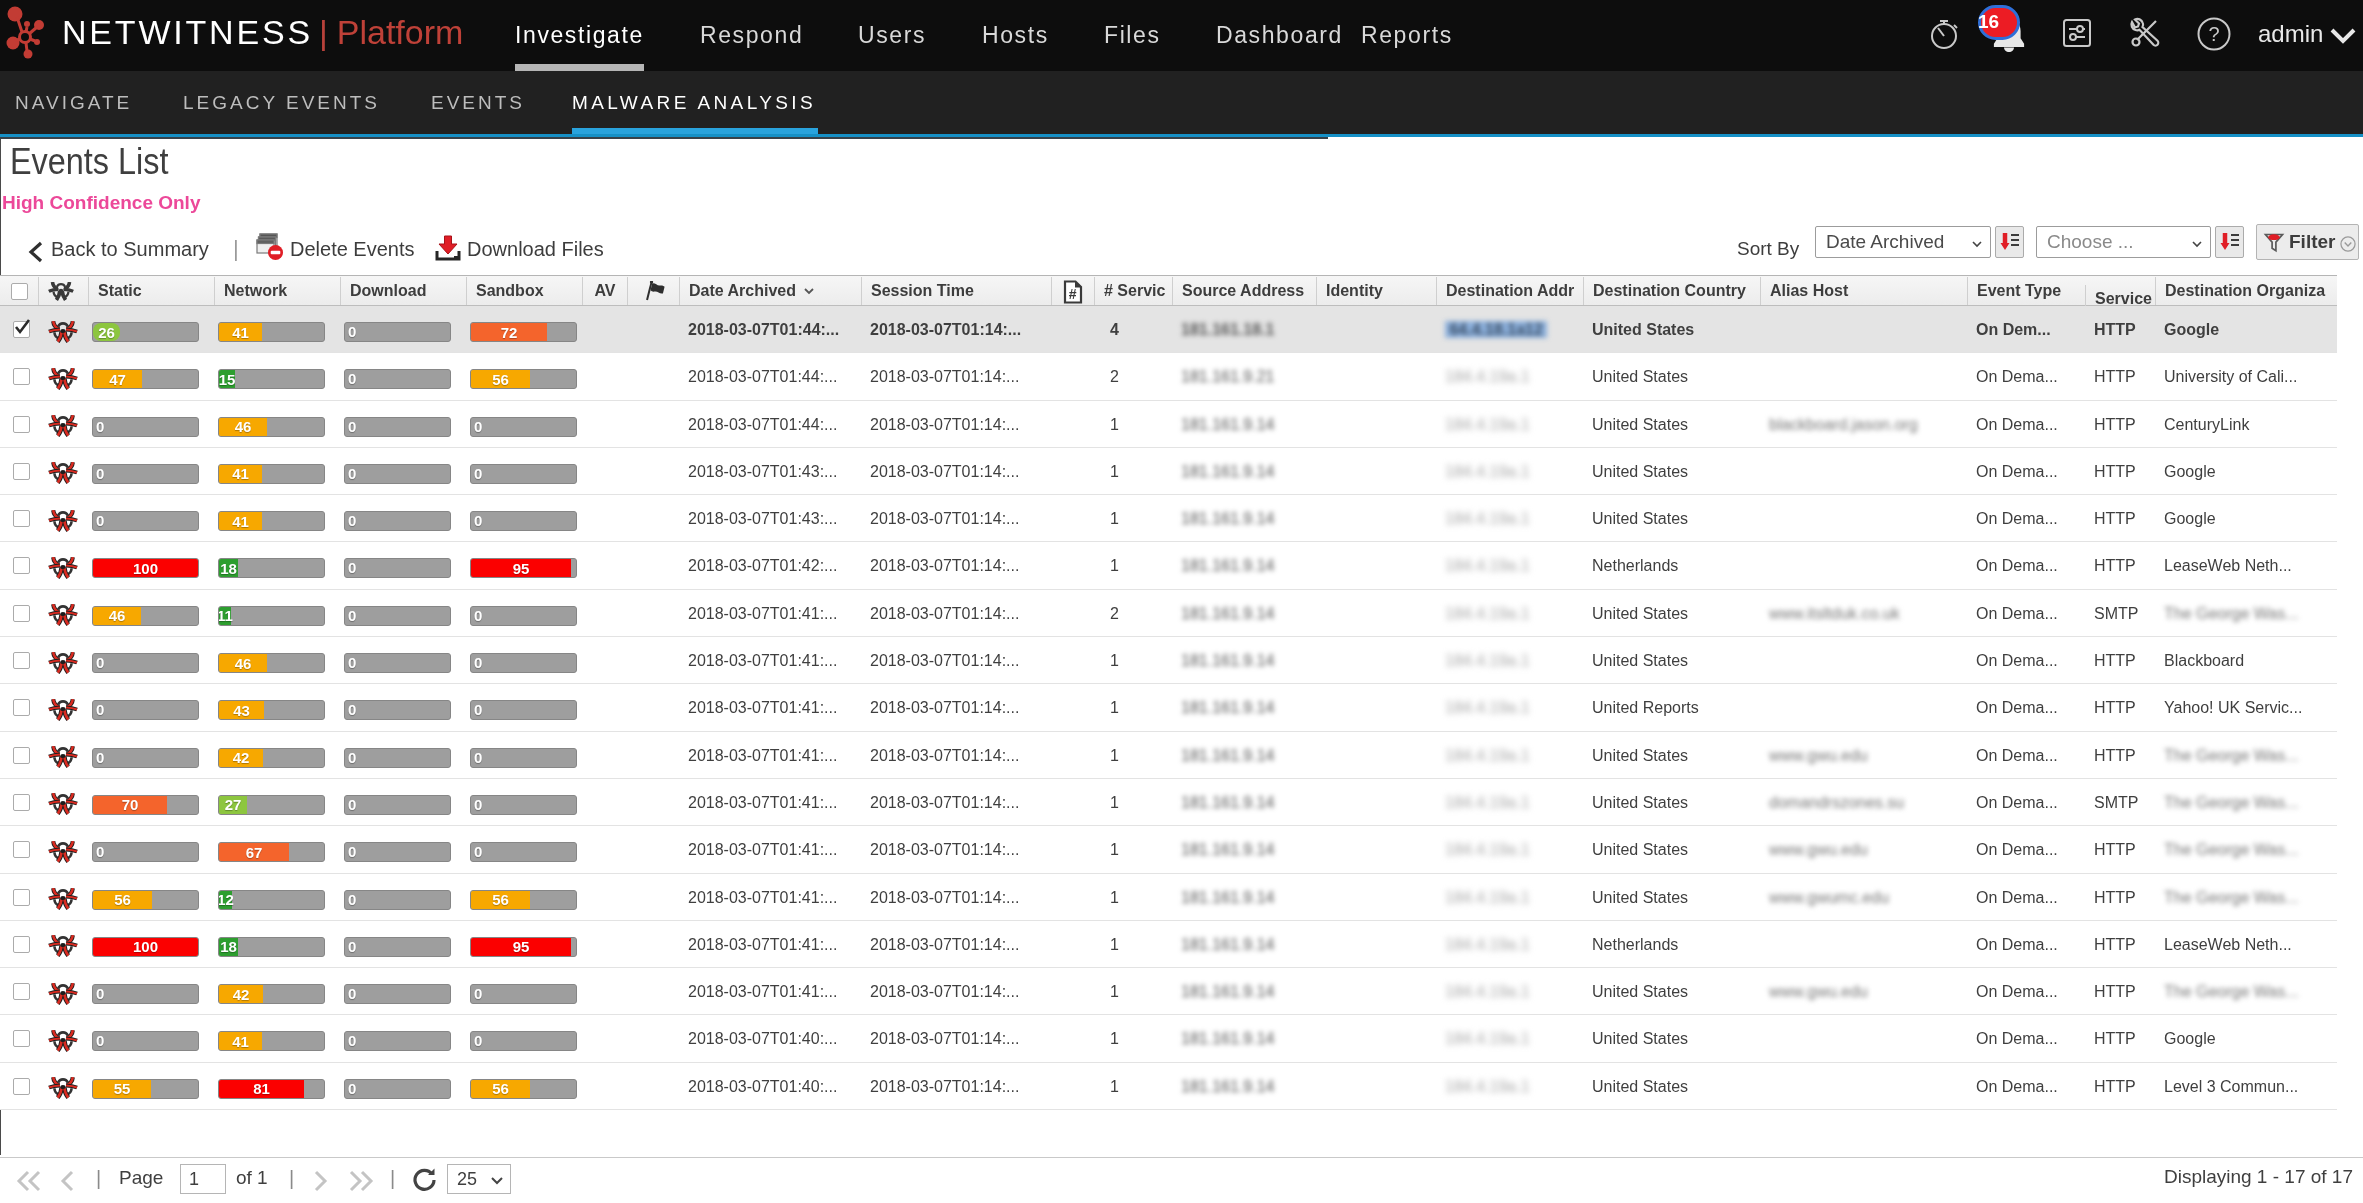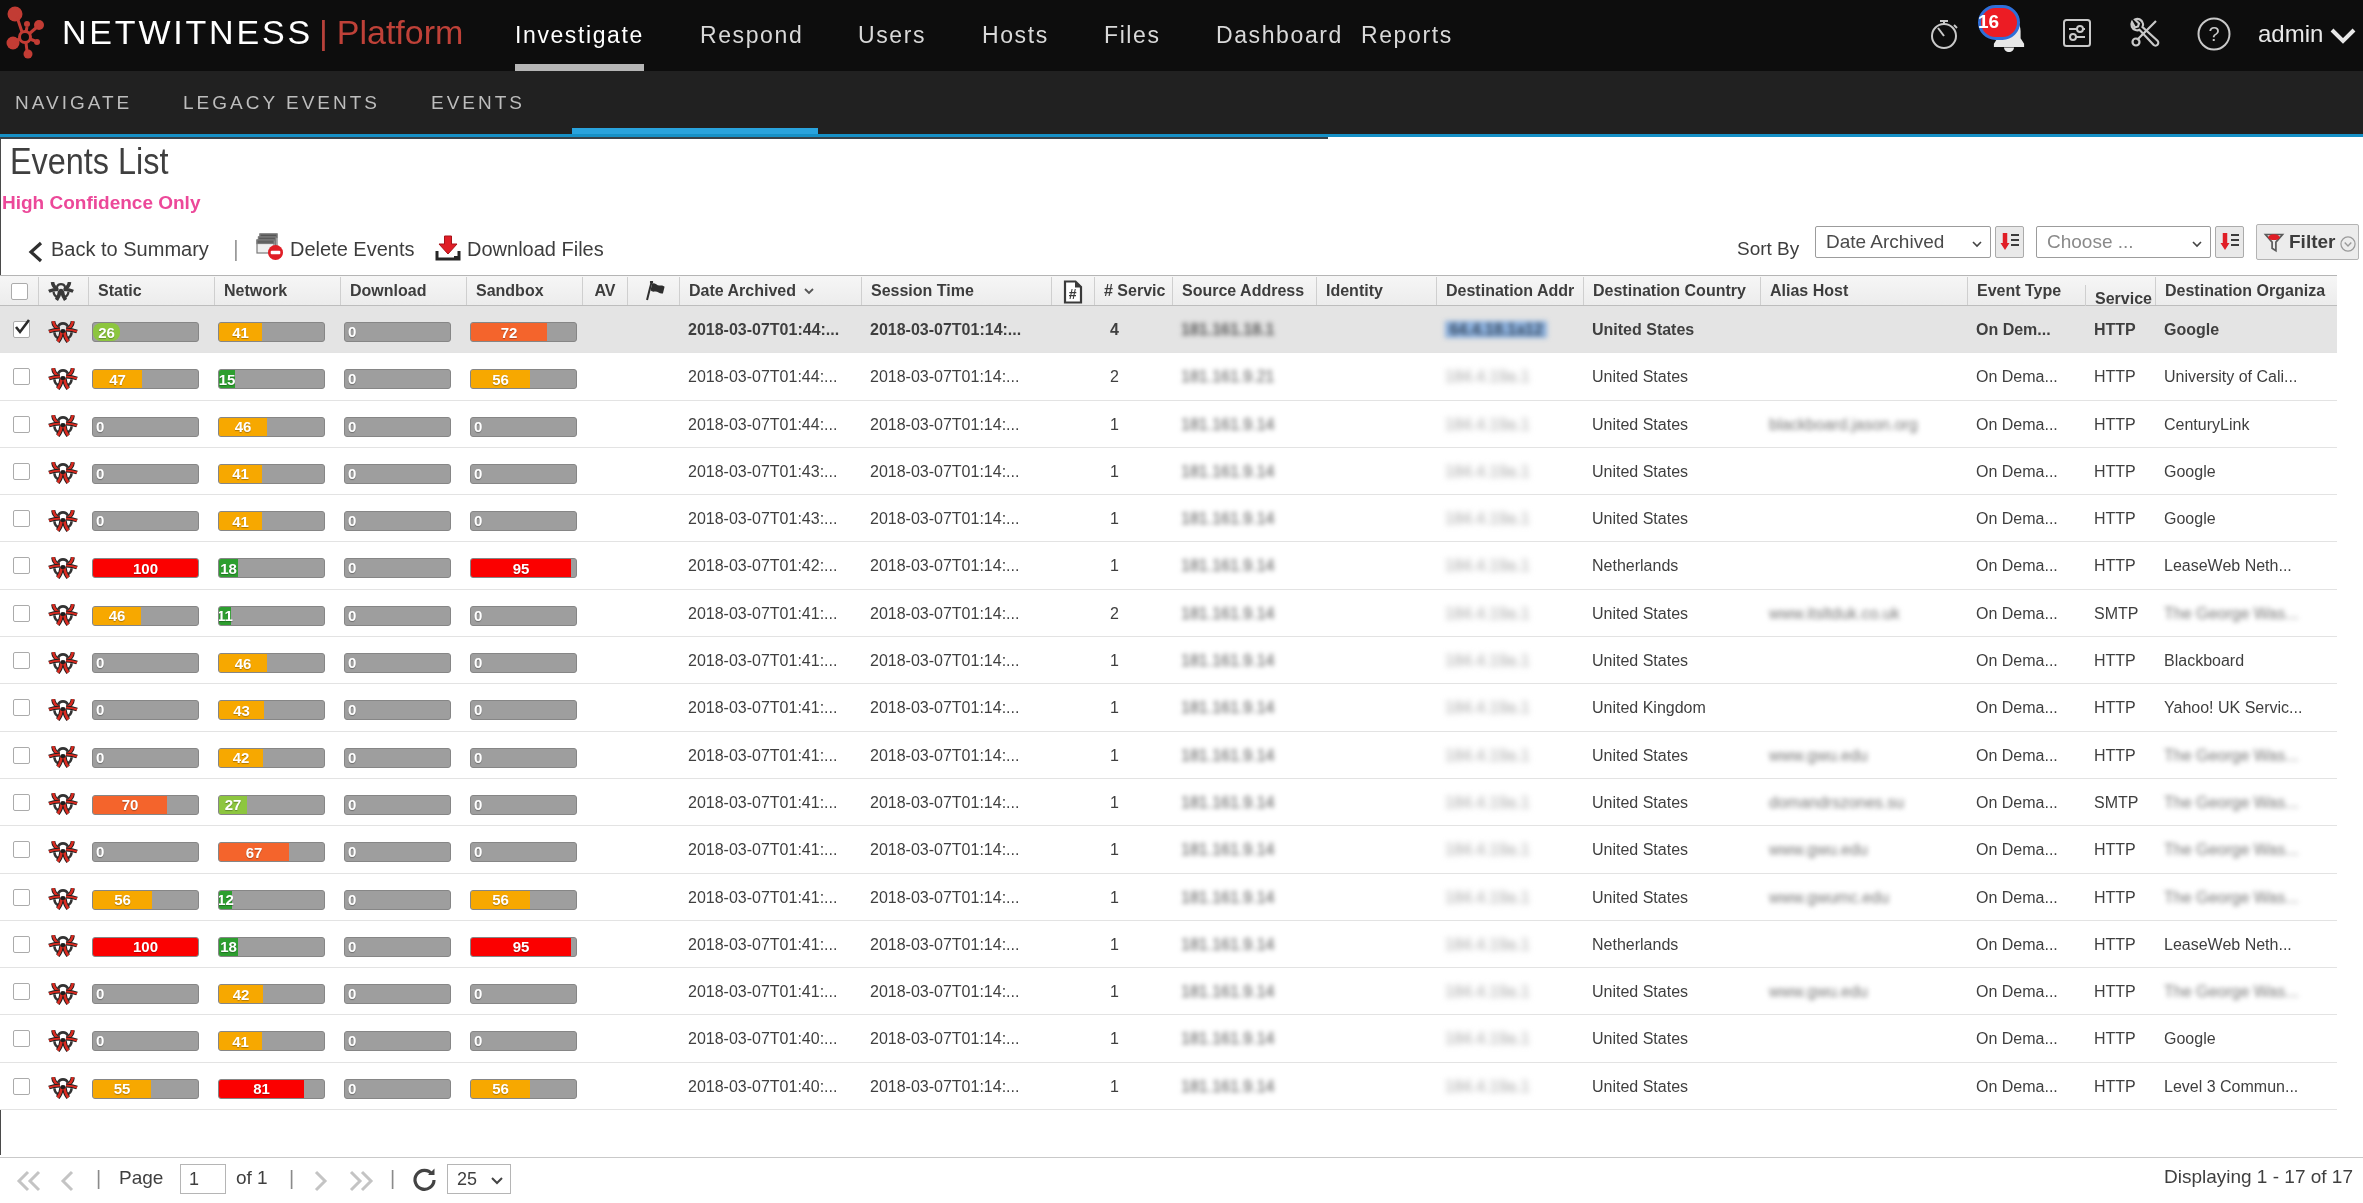--- a/index.html
+++ b/index.html
@@ -138,20 +138,21 @@
 <svg class="ticon" style="left:2330px;top:28px;" width="26" height="18" viewBox="0 0 26 18">
   <path d="M2 2 l11 11 11 -11" fill="none" stroke="#e8e8e8" stroke-width="4"></path>
       </svg>
 </div>
   <div id="admin">admin</div>
 
   <div id="subbar"></div>
   <div class="subitem" style="left:15px;">NAVIGATE</div>
   <div class="subitem" style="left:183px;">LEGACY EVENTS</div>
   <div class="subitem" style="left:431px;">EVENTS</div>
+  <div class="subitem active" style="left:572px;letter-spacing:3.4px;">MALWARE ANALYSIS</div>
   <div id="subul"></div>
   <div id="subline"></div>
   <div id="subline2"></div>
 
   <div id="panel"></div>
   <div id="leftborder"></div>
   <div id="title">Events List</div>
   <div id="hco">High Confidence Only</div>
   <div id="tb">
 <svg class="tbitem" style="left:27px;top:13px;" width="17" height="22" viewBox="0 0 17 22">
@@ -700,21 +701,21 @@
           <span class="zero">0</span>
         </div>
         <div class="bar" style="left:470px;">
           <span class="zero">0</span>
         </div>
         <div class="cell" style="left:679px;width:182px;">2018-03-07T01:41:...</div>
         <div class="cell" style="left:861px;width:190px;">2018-03-07T01:14:...</div>
         <div class="cell" style="left:1101px;width:70px;">1</div>
         <div class="cell blur" style="left:1172px;width:144px;">181.161.9.14</div>
         <div class="cell blur3" style="left:1436px;width:147px;">184.4.19a.1</div>
-        <div class="cell" style="left:1583px;width:177px;">United Kingdom</div>
+        <div class="cell" style="left:1583px;width:177px;">United Reports</div>
         <div class="cell" style="left:1967px;width:118px;">On Dema...</div>
         <div class="cell" style="left:2085px;width:70px;">HTTP</div>
         <div class="cell" style="left:2155px;width:182px;">Yahoo! UK Servic...</div>
       </div>
 <div class="row">
         <div class="cbx" style="left:13px;top:15px;"></div>
         <div style="position:absolute;left:48px;top:12.5px;"><svg width="30" height="26" viewBox="0 0 30 26">
             <g fill="none">
 <path d="M5.2 2.2 C5.6 5.8 7.6 8.6 11 10" stroke="#1d1d1d" stroke-width="4.2"></path>
 <path d="M24.8 2.2 C24.4 5.8 22.4 8.6 19 10" stroke="#1d1d1d" stroke-width="4.2"></path>

